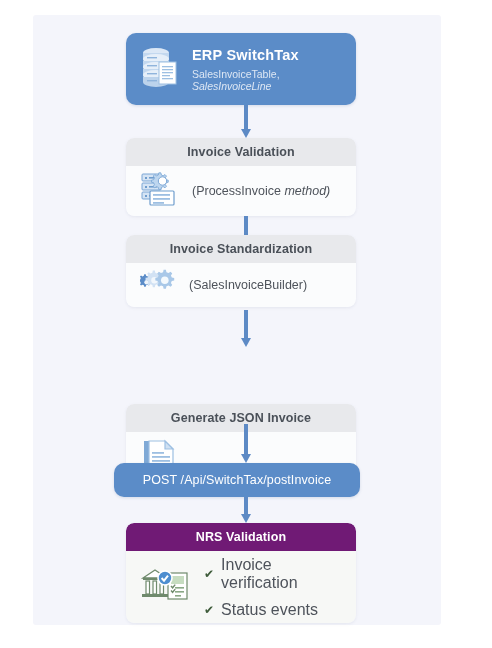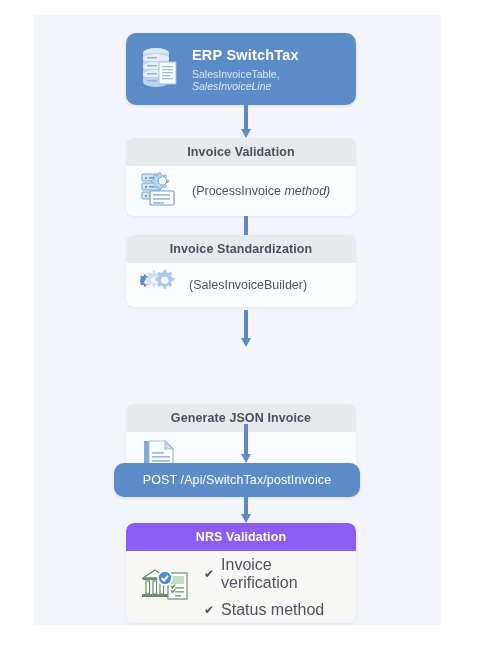--- a/index.html
+++ b/index.html
@@ -98,21 +98,21 @@
     box-shadow: 0 1px 3px rgba(120,130,160,0.12);
   }
   .stack-head {
     height: 28px;
     background: #e8e9ec;
     display: flex;
     align-items: center;
     justify-content: center;
     border-radius: 8px 8px 0 0;
   }
-  .stack-head.green { background: #8b5cf6; }
+  .stack-head.green { background: #701a75; }
   .stack-head-label {
     font-size: 12.5px;
     font-weight: bold;
     color: #4a5058;
     letter-spacing: 0.1px;
   }
   .stack-head.green .stack-head-label { color: #ffffff; }
 
   .stack-body {
     background: #fbfcfd;
@@ -382,20 +382,20 @@
             </g>
           </svg>
         </span>
         <span class="check-list">
           <span class="check-row">
             <span class="check-mark">✔</span>
             <span class="check-text">Invoice verification</span>
           </span>
           <span class="check-row">
             <span class="check-mark">✔</span>
-            <span class="check-text">Status method</span>
+            <span class="check-text">Status events</span>
           </span>
         </span>
       </div>
     </div>
 
   </div>
 </div>
 
 </body></html>

